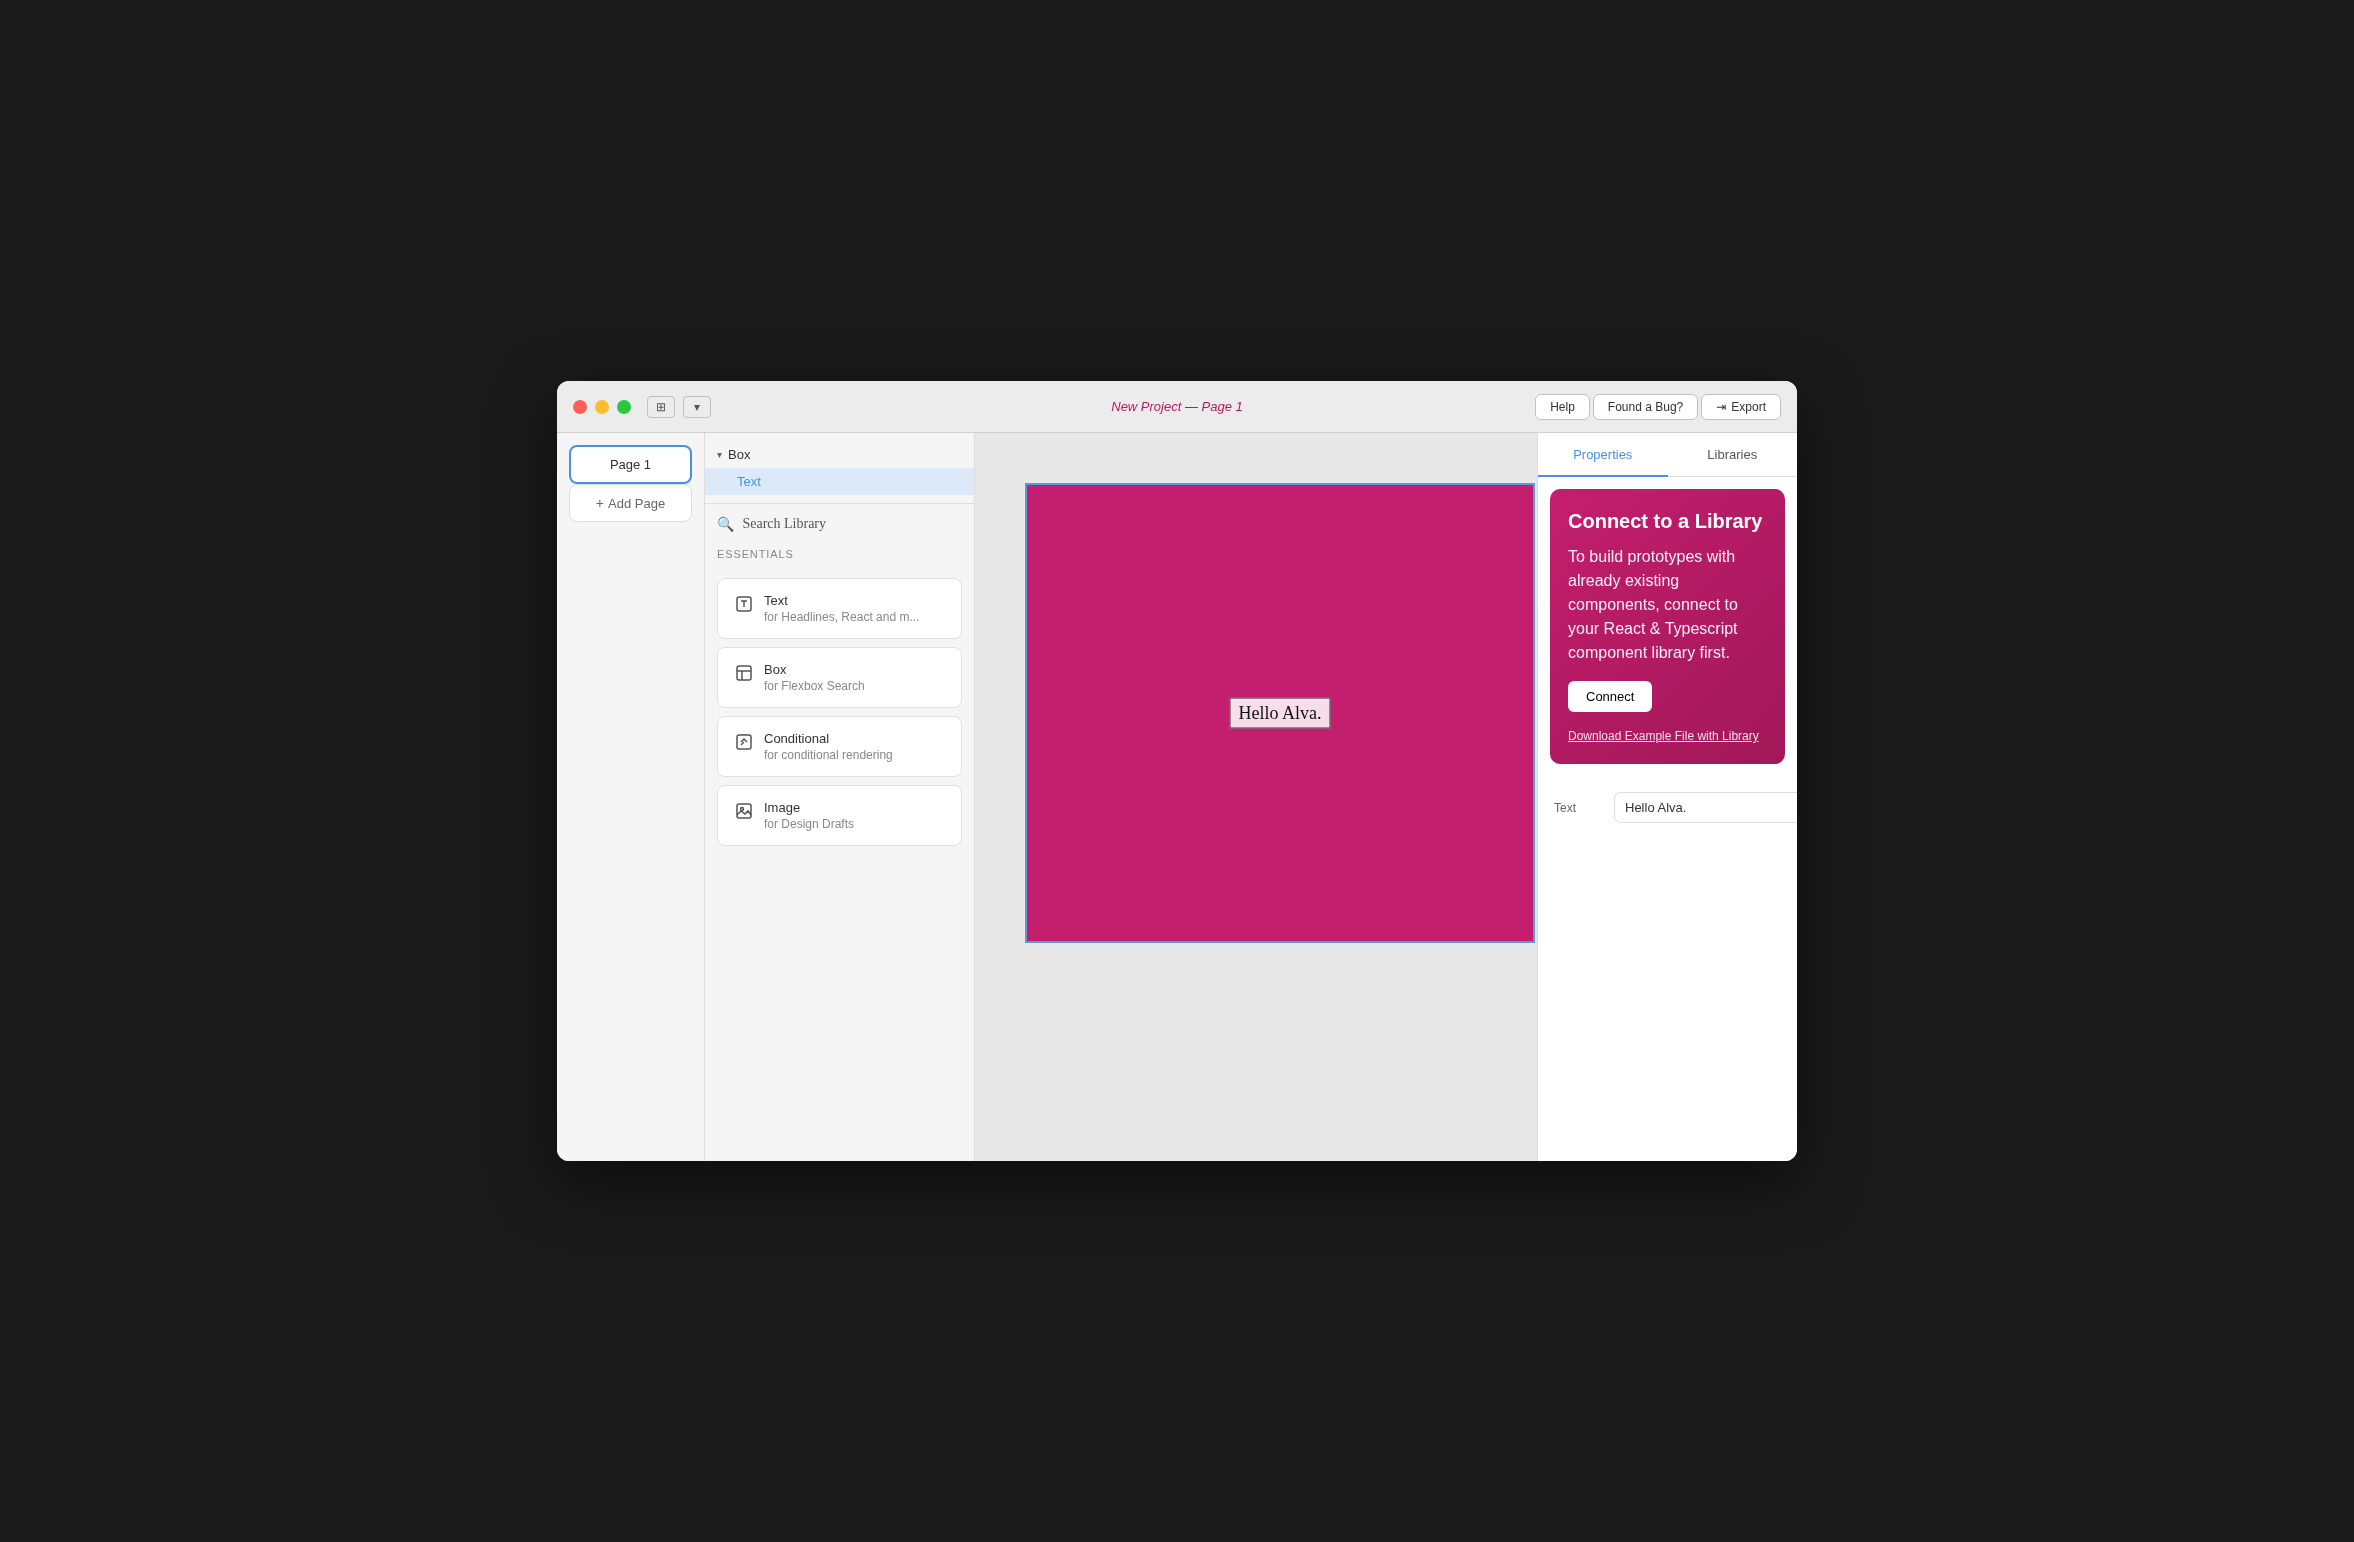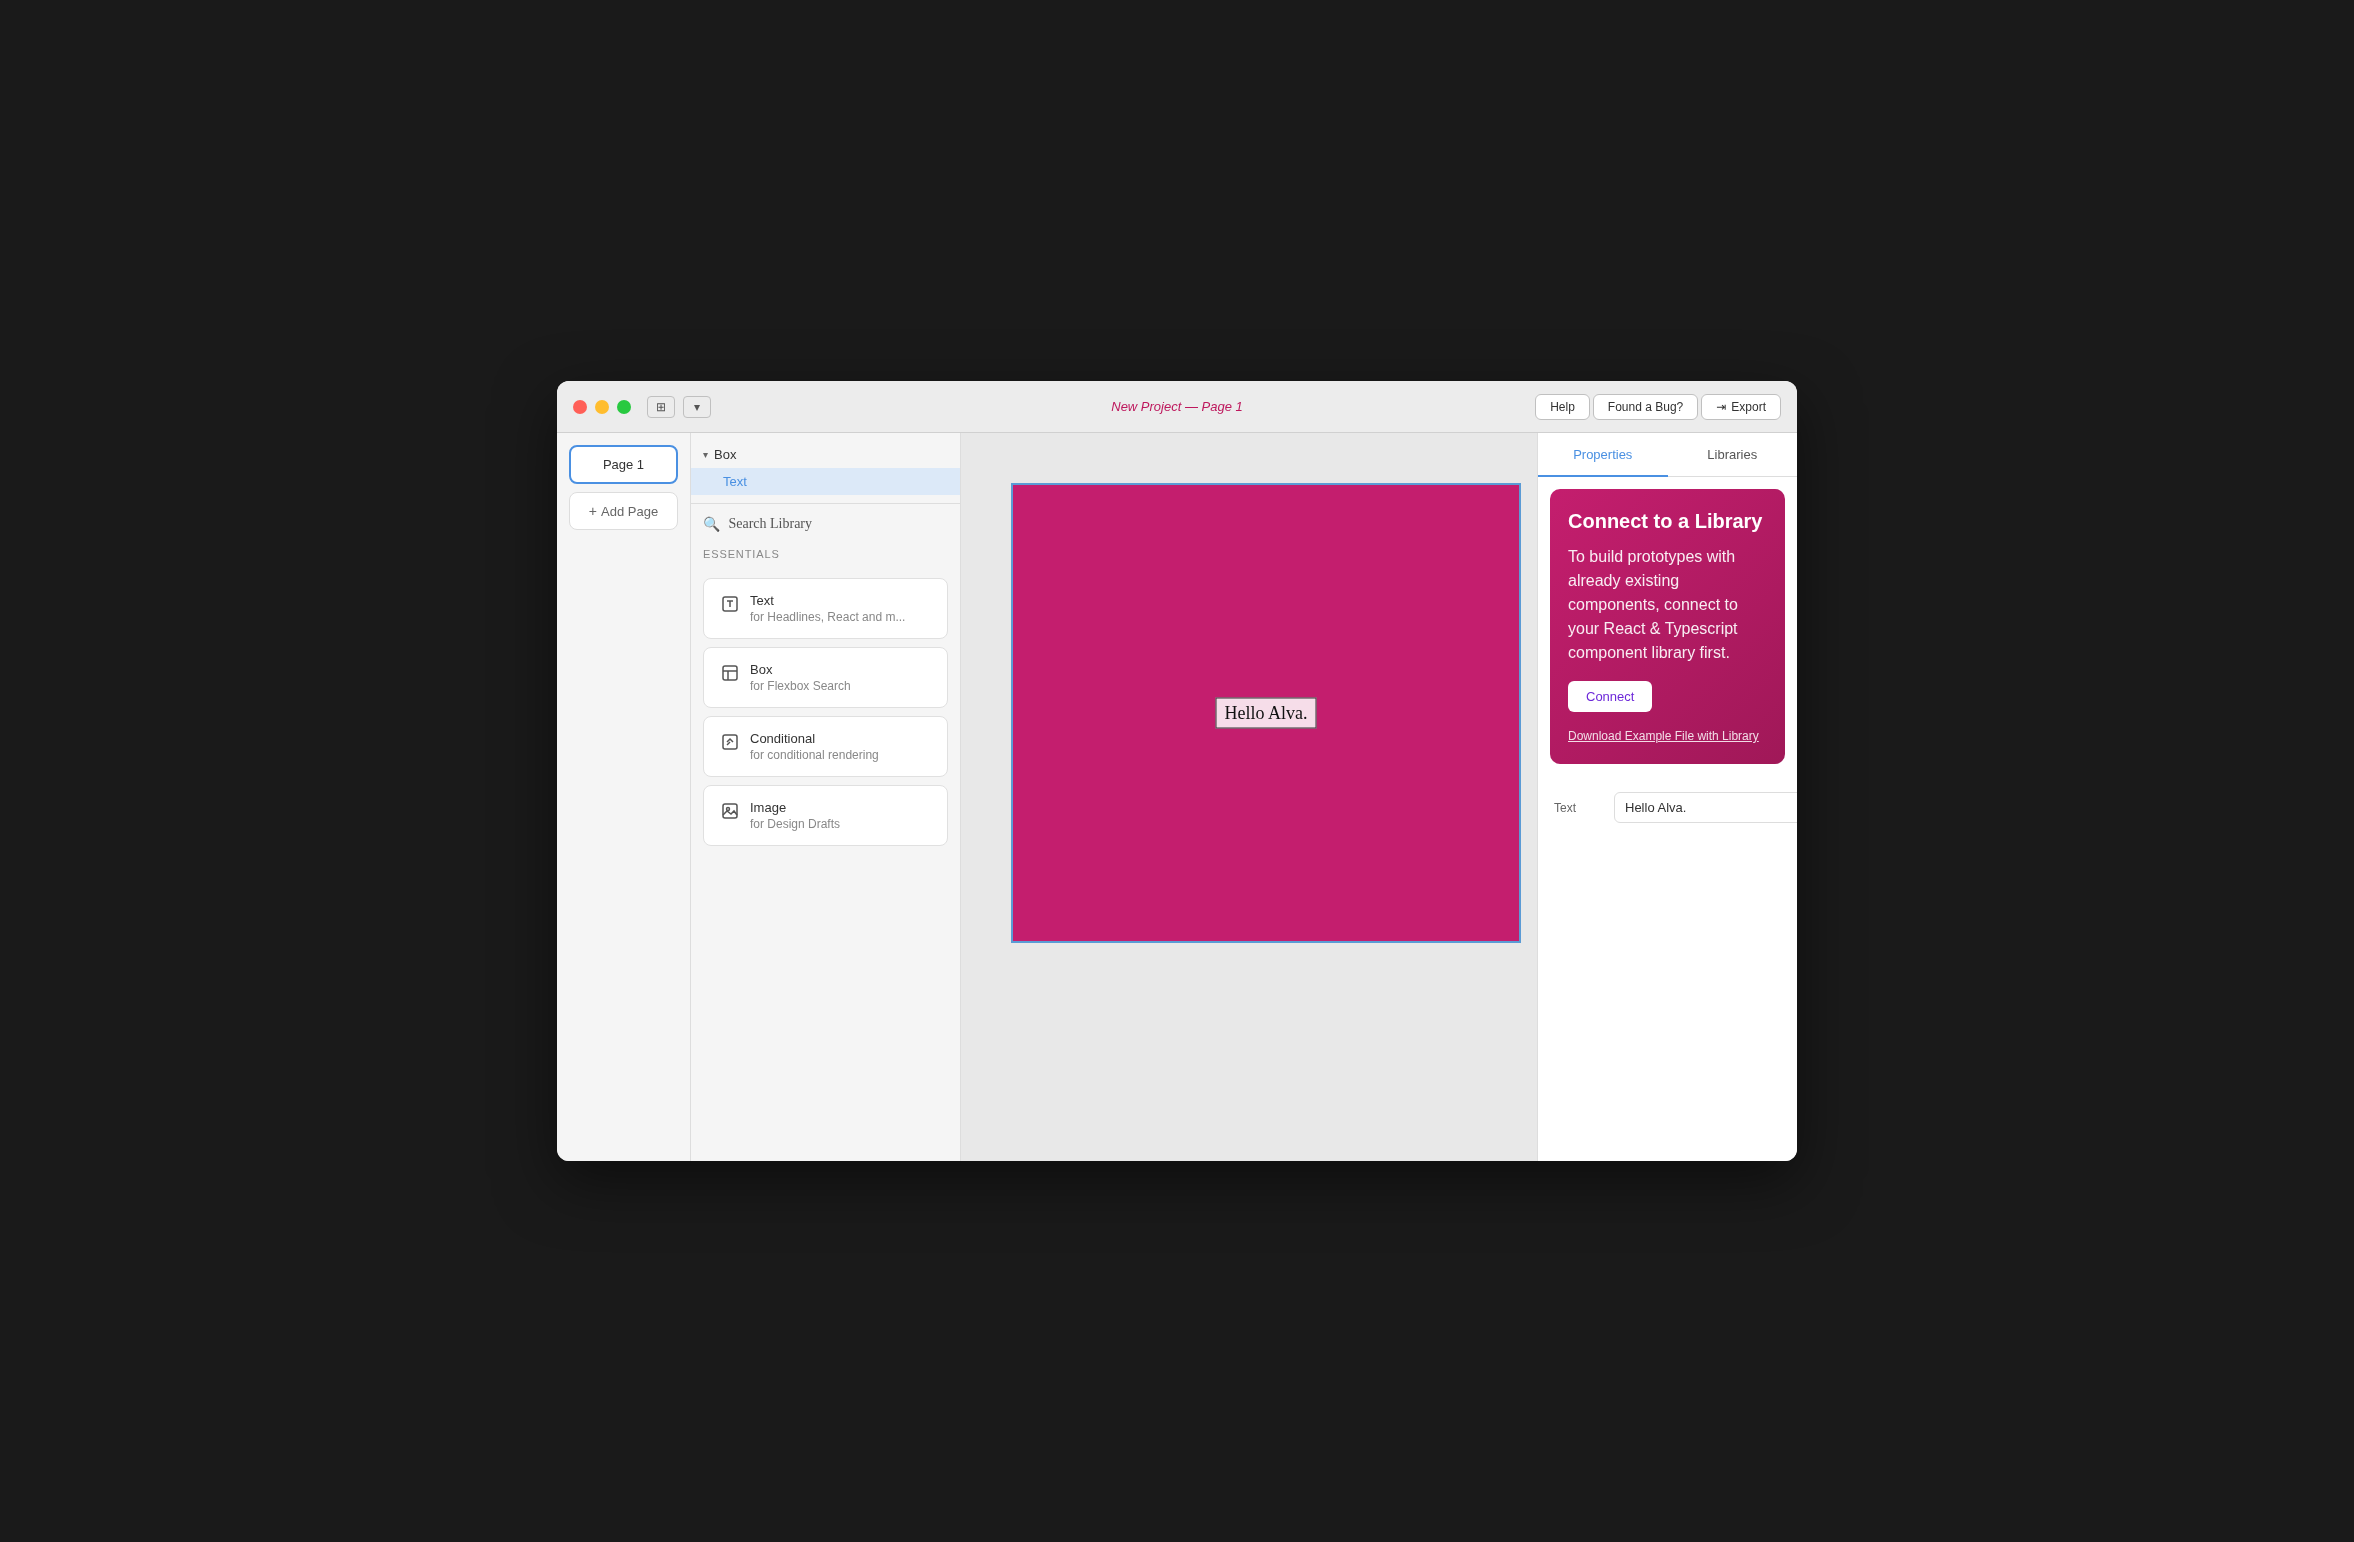--- a/index.html
+++ b/index.html
@@ -90,27 +90,26 @@
       gap: 5px;
     }
     
     .main-content {
       display: flex;
       flex: 1;
       overflow: hidden;
     }
     
     .pages-panel {
-      width: 134px;
+      width: 148px;
       background: #f5f5f5;
       border-right: 1px solid #ddd;
       padding: 12px;
       display: flex;
       flex-direction: column;
-      gap: 8px;
     }
     .page-item {
       background: white;
       border: 2px solid #4a90e2;
       border-radius: 8px;
       padding: 10px;
       text-align: center;
       font-size: 13px;
       color: #333;
       cursor: pointer;
@@ -296,21 +295,21 @@
       line-height: 1.2;
     }
     .connect-card-desc {
       font-size: 16px;
       line-height: 1.5;
       opacity: 0.92;
       margin-bottom: 16px;
     }
     .connect-btn {
       background: white;
-      color: #6d28d9;
+      color: #000000;
       border: none;
       border-radius: 6px;
       padding: 8px 18px;
       font-size: 13px;
       font-weight: 500;
       cursor: pointer;
       margin-bottom: 10px;
     }
     .connect-link {
       font-size: 12px;

